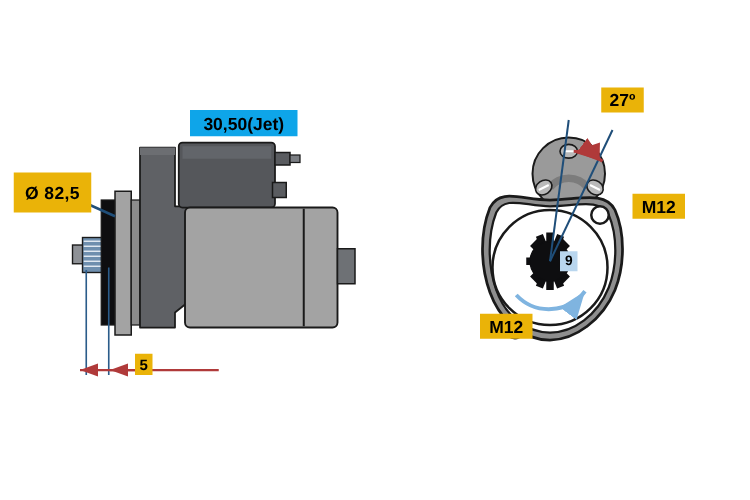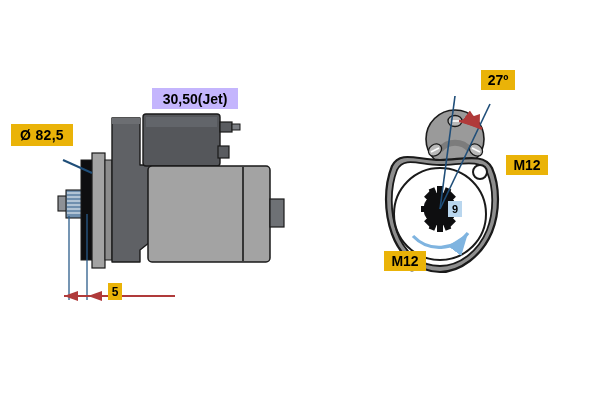--- a/index.html
+++ b/index.html
@@ -30,25 +30,25 @@
     line-height: 1;
     white-space: nowrap;
     display: flex;
     align-items: center;
     justify-content: center;
   }
   .callout-yellow {
     background: #eab308;
   }
   .callout-blue {
-    background: #c4b5fd;
+    background: #0ea5e9;
   }
   .cal-diam {
-    left: 11px; top: 124px;
-    width: 62px; height: 22px;
+    left: 11px; top: 138px;
+    width: 62px; height: 32px;
     font-size: 14px;
     letter-spacing: 0.3px;
   }
   .cal-jet {
     left: 152px; top: 88px;
     width: 86px; height: 21px;
     font-size: 14px;
   }
   .cal-five {
     left: 108px; top: 283px;

